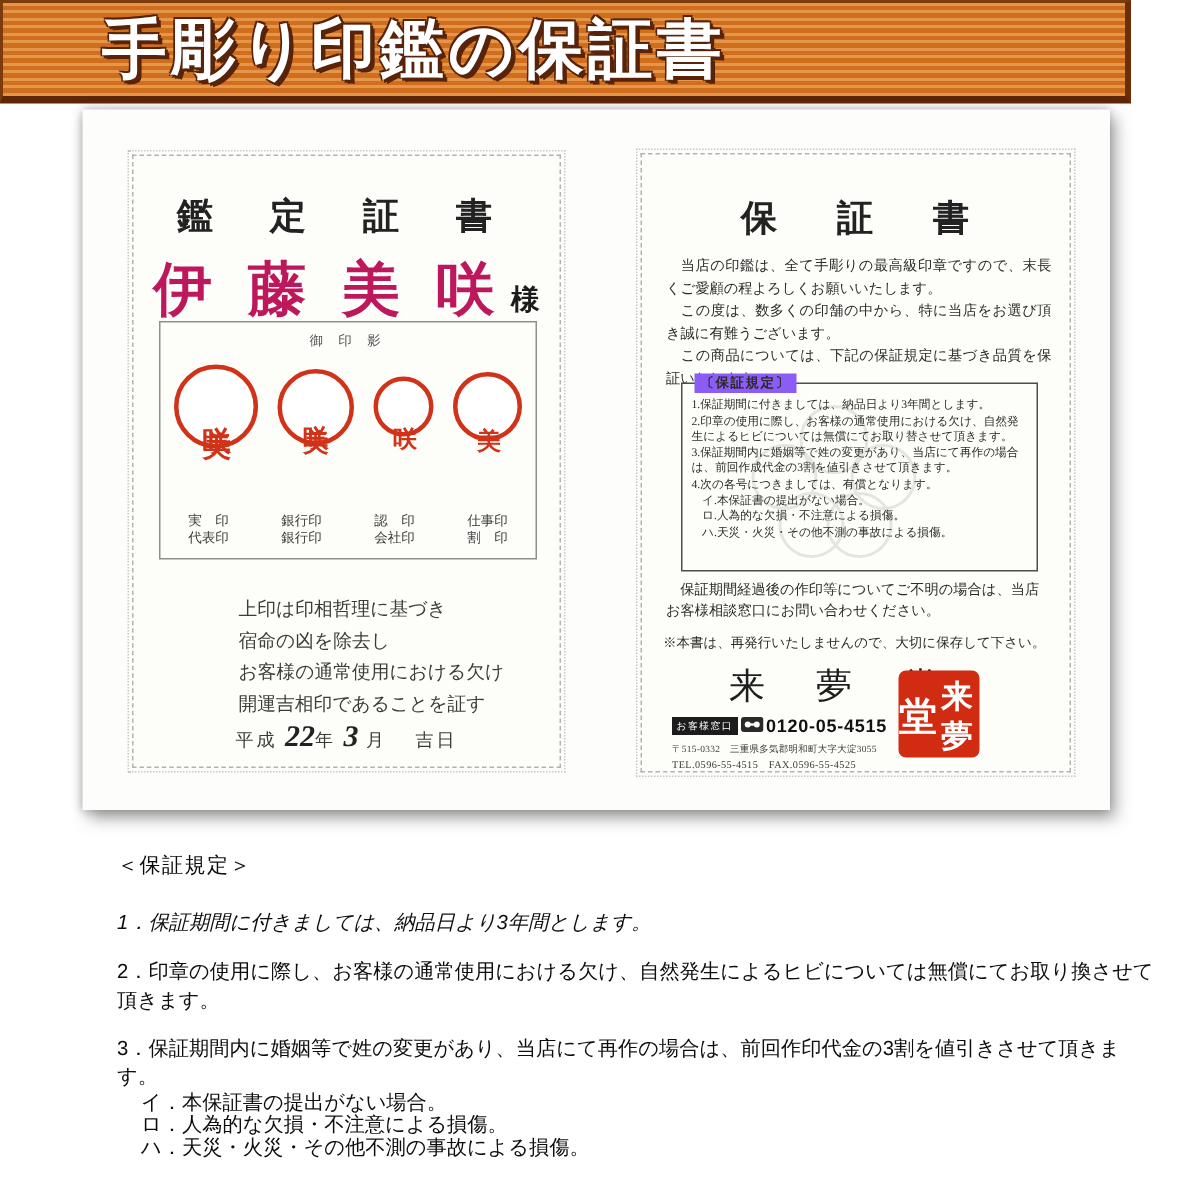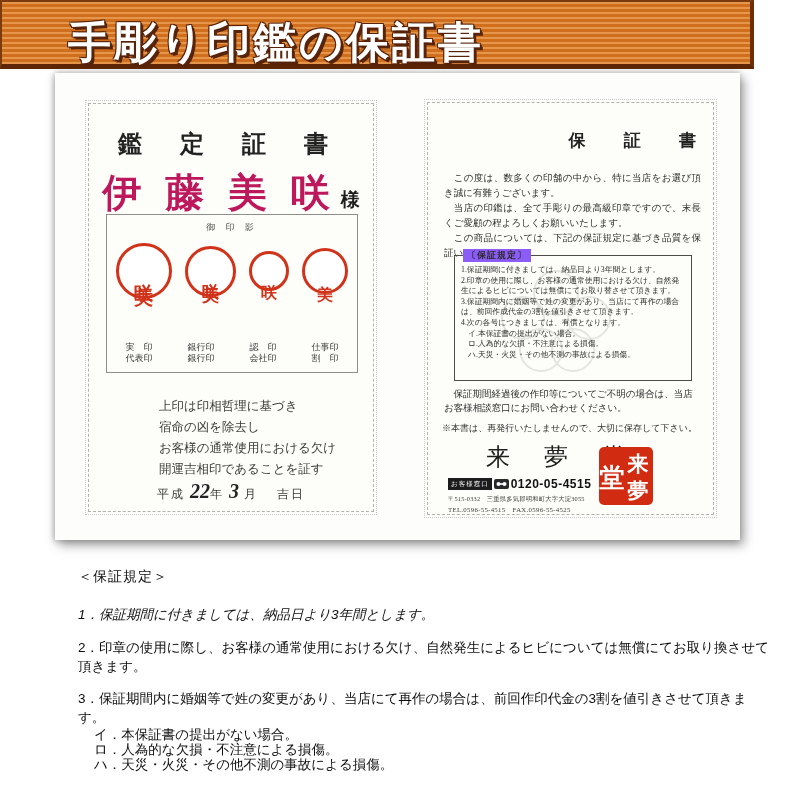--- a/index.html
+++ b/index.html
@@ -3,21 +3,21 @@
 <meta charset="utf-8">
 <style>
   html,body{margin:0;padding:0;}
   body{width:800px;height:800px;position:relative;background:#ffffff;overflow:hidden;
        font-family:"Liberation Sans",sans-serif;}
 
   
   .banner{position:absolute;left:0;top:0;width:748px;height:62px;
     background:repeating-linear-gradient(180deg,#e6964a 0 2px,#cf6e1c 2px 5px);
     border:2px solid #7b3b0c;border-bottom:5px solid #5e2506;border-right:4px solid #6b2e08;
-    display:flex;align-items:flex-end;}
+    display:flex;align-items:center;}
   .banner-title{font-size:43px;font-weight:900;color:#ffffff;letter-spacing:3px;
     padding-left:66px;line-height:1;
     text-shadow:3px 3px 0 #57230a,-1px -1px 0 #57230a,1px -1px 0 #57230a,
                 -1px 1px 0 #57230a,2px 1px 0 #57230a,1px 2px 0 #57230a;}
 
   
   .photo{position:absolute;left:55px;top:73px;width:685px;height:467px;background:#fdfdfb;
     box-shadow:4px 5px 10px rgba(90,90,90,.55),-2px 2px 6px rgba(120,120,120,.35),0 -2px 5px rgba(130,130,130,.3);}
 
   .cert{position:absolute;background:#fdfdfa;border:1px dashed #b3b3ae;outline:1px dotted #c9c9c4;outline-offset:2px;
@@ -45,21 +45,21 @@
   .seal-3{width:34px;height:34px;} .seal-3 .seal-chars{font-size:16px;}
   .seal-4{width:40px;height:40px;} .seal-4 .seal-chars{font-size:16px;}
   .seal-label-row{position:absolute;left:0;right:0;bottom:8px;display:flex;justify-content:center;gap:18px;}
   .seal-label{width:44px;text-align:center;font-size:9px;line-height:11px;color:#3a3a38;white-space:nowrap;}
   .cl-statement{position:absolute;left:70px;top:292px;font-size:12.5px;line-height:21px;color:#3c3c3a;}
   .cl-date{position:absolute;left:0;right:0;top:376px;text-align:center;font-size:12px;color:#3a3a38;
     letter-spacing:2px;}
   .handnum{font-size:20px;font-weight:800;font-style:italic;color:#222;letter-spacing:0;}
 
   
-  .cr-title{position:absolute;left:16px;right:0;top:26px;text-align:right;font-size:17px;
+  .cr-title{position:absolute;left:16px;right:0;top:26px;text-align:center;font-size:24px;
     letter-spacing:17px;font-weight:600;color:#222;}
   .cr-intro{position:absolute;left:16px;right:12px;top:68px;font-size:9.5px;line-height:15px;
     color:#2b2b29;text-align:justify;}
   .prov-box{position:absolute;left:26px;top:152px;width:236px;height:124px;border:1px solid #4c4c48;}
   .prov-legend{position:absolute;top:-7px;left:8px;background:#8b5cf6;padding:0 4px;font-size:9px;
     font-weight:700;color:#2b2b29;letter-spacing:1px;}
   .prov-lines{position:absolute;inset:0;padding:9px 6px 3px 6px;font-size:7.8px;line-height:10.6px;
     color:#2b2b29;z-index:1;}
   .pv-sub{padding-left:7px;}
   .wm{position:absolute;border-radius:50%;border:2px solid #e4e4e0;z-index:0;}
@@ -149,22 +149,22 @@
       <span class="handnum">22</span><span>年</span>
       <span class="handnum">3</span> <span>月</span>
       　<span>吉日</span>
     </div>
   </div>
 
   <div class="cert cert-right">
     <div class="cr-title">保 証 書</div>
 
     <div class="cr-intro">
+      <div>　当店の印鑑は、全て手彫りの最高級印章ですので、末長くご愛顧の程よろしくお願いいたします。</div>
       <div>　この度は、数多くの印舗の中から、特に当店をお選び頂き誠に有難うございます。</div>
-      <div>　当店の印鑑は、全て手彫りの最高級印章ですので、末長くご愛顧の程よろしくお願いいたします。</div>
       <div>　この商品については、下記の保証規定に基づき品質を保証いたします。</div>
     </div>
 
     <div class="prov-box">
       <div class="wm" style="left:78px;top:14px;width:42px;height:42px;"></div>
       <div class="wm" style="left:46px;top:40px;width:40px;height:40px;"></div>
       <div class="wm" style="left:112px;top:40px;width:40px;height:40px;"></div>
       <div class="wm" style="left:64px;top:72px;width:40px;height:40px;"></div>
       <div class="wm" style="left:96px;top:72px;width:40px;height:40px;"></div>
       <span class="prov-legend">〔保証規定〕</span>

